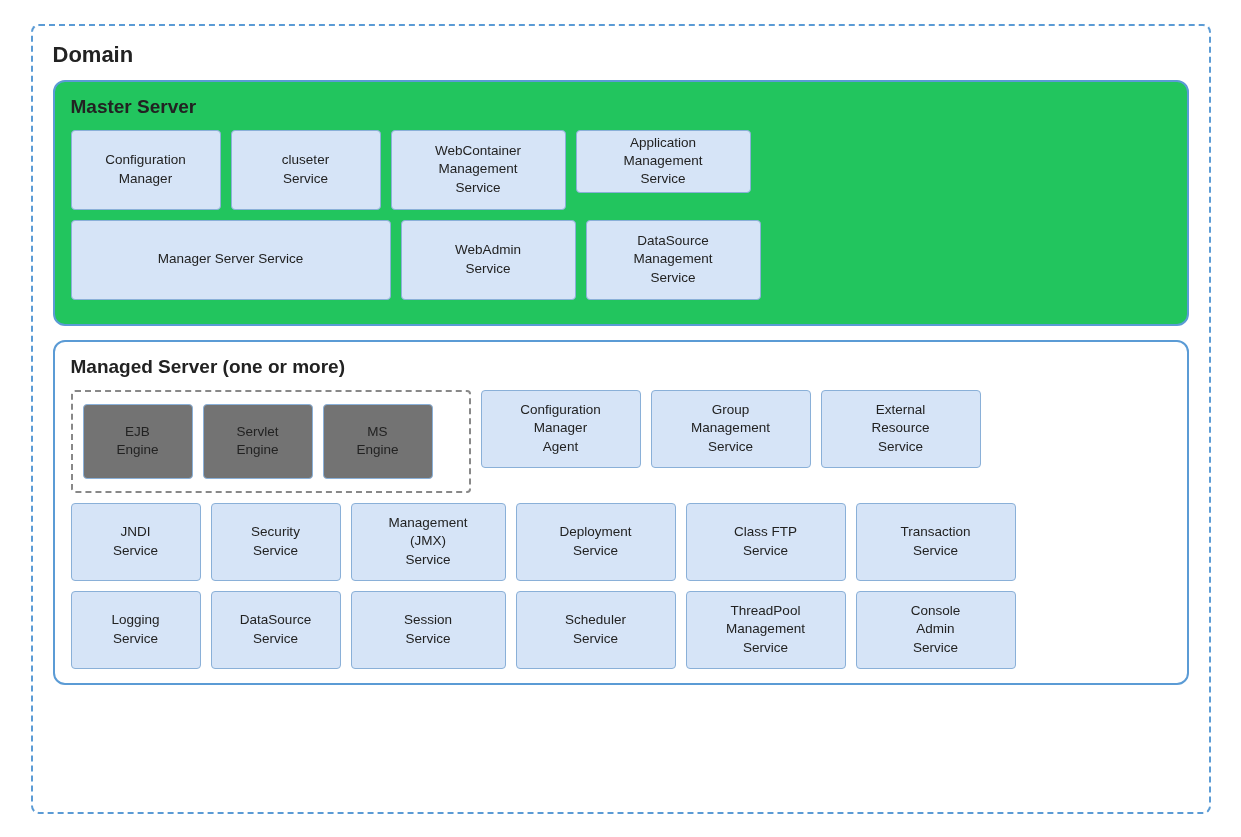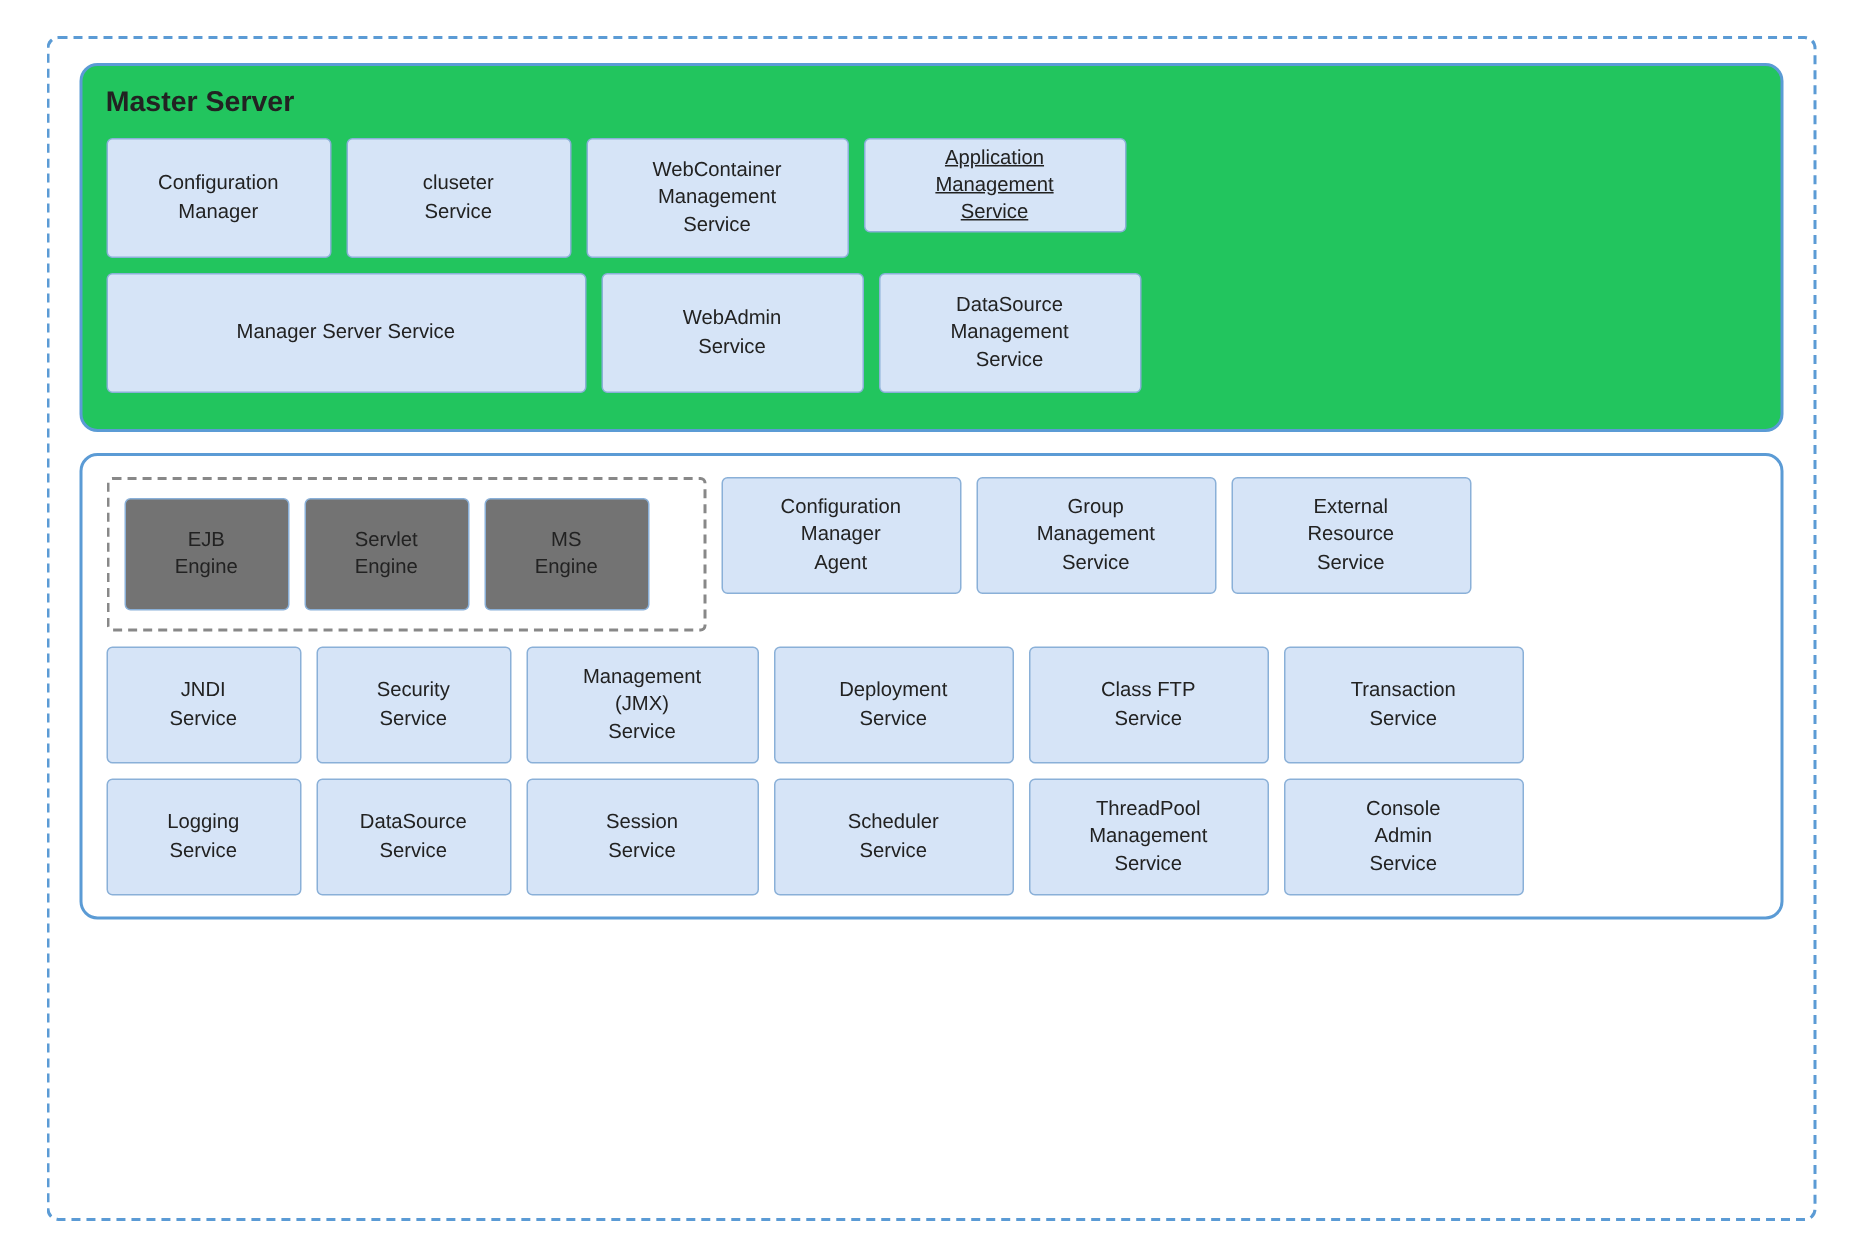--- a/index.html
+++ b/index.html
@@ -55,21 +55,21 @@
       text-align: center;
       padding: 8px 10px;
       line-height: 1.35;
       font-size: 13.5px;
       color: #222;
     }
     
     .ms-config { width: 150px; height: 80px; }
     .ms-cluster { width: 150px; height: 80px; }
     .ms-webcontainer { width: 175px; height: 80px; }
-    .ms-appmanage { width: 175px; height: 63px; text-decoration: underline; }
+    .ms-appmanage { width: 175px; height: 63px; }
     .ms-managed { width: 320px; height: 80px; }
     .ms-webadmin { width: 175px; height: 80px; }
     .ms-datasource { width: 175px; height: 80px; }
 
     
     .managed-server-box {
       border: 2px solid #5b9bd5;
       border-radius: 12px;
       padding: 14px 16px;
       background: #fff;
@@ -114,37 +114,39 @@
     .sv-classftp { width: 160px; height: 78px; }
     .sv-transaction { width: 160px; height: 78px; }
     .sv-scheduler { width: 160px; height: 78px; }
     .sv-threadpool { width: 160px; height: 78px; }
     .sv-console { width: 160px; height: 78px; }
   </style>
 </head>
 <body>
 
 <div class="outer-domain">
+  <div class="domain-label">Domain</div>
 
   <div class="master-server-box">
     <div class="section-label">Master Server</div>
     <div class="row">
       <div class="service-box ms-config">Configuration<br>Manager</div>
       <div class="service-box ms-cluster">cluseter<br>Service</div>
       <div class="service-box ms-webcontainer">WebContainer<br>Management<br>Service</div>
       <div class="service-box ms-appmanage">Application<br>Management<br>Service</div>
     </div>
     <div class="row">
       <div class="service-box ms-managed">Manager Server Service</div>
       <div class="service-box ms-webadmin">WebAdmin<br>Service</div>
       <div class="service-box ms-datasource">DataSource<br>Management<br>Service</div>
     </div>
   </div>
 
   <div class="managed-server-box">
+    <div class="section-label">Managed Server (one or more)</div>
 
     <div style="display:flex; gap:10px; align-items:flex-start;">
 
       <div class="engines-box">
         <div class="engines-row">
           <div class="engine-box">EJB<br>Engine</div>
           <div class="engine-box">Servlet<br>Engine</div>
           <div class="engine-box">MS<br>Engine</div>
         </div>
       </div>

